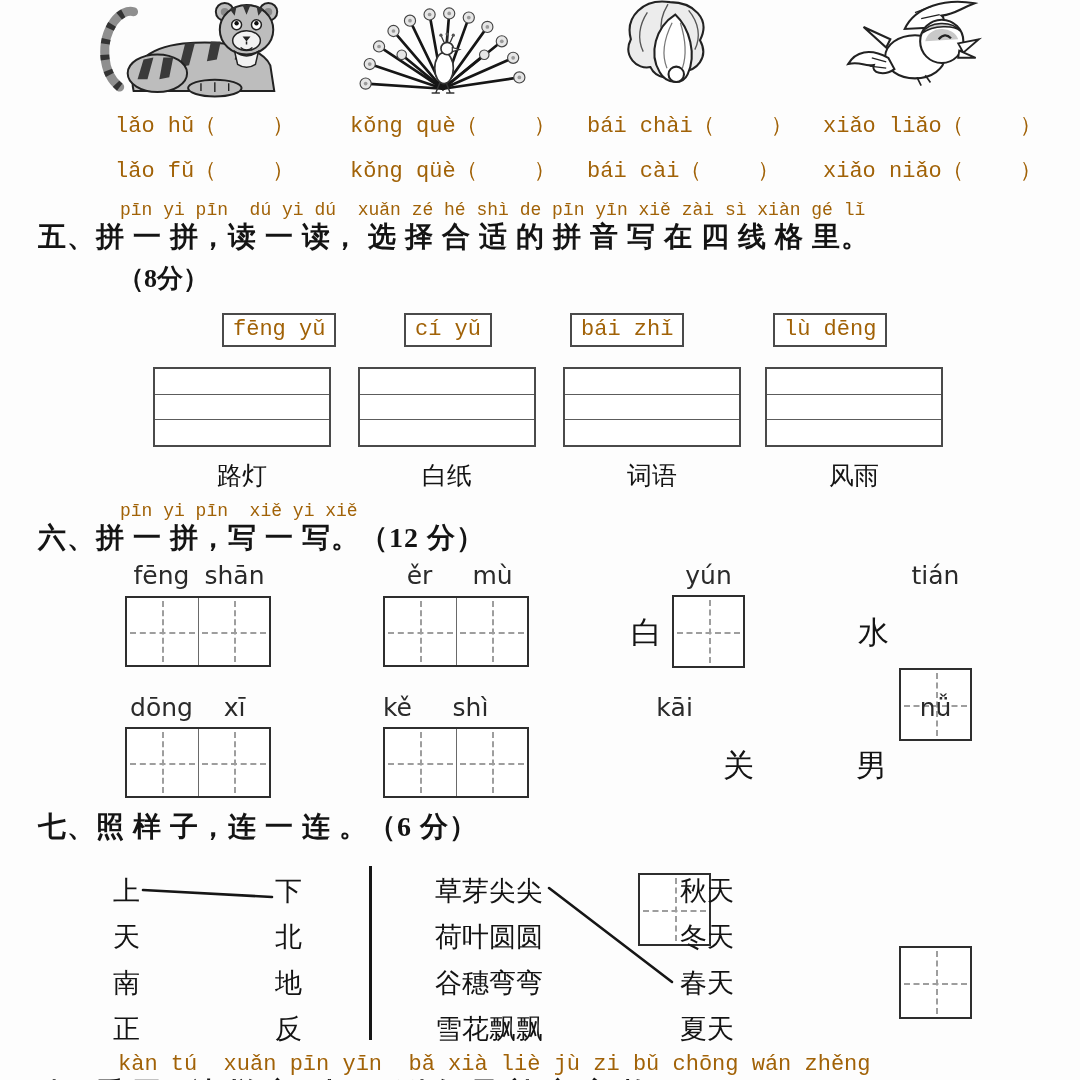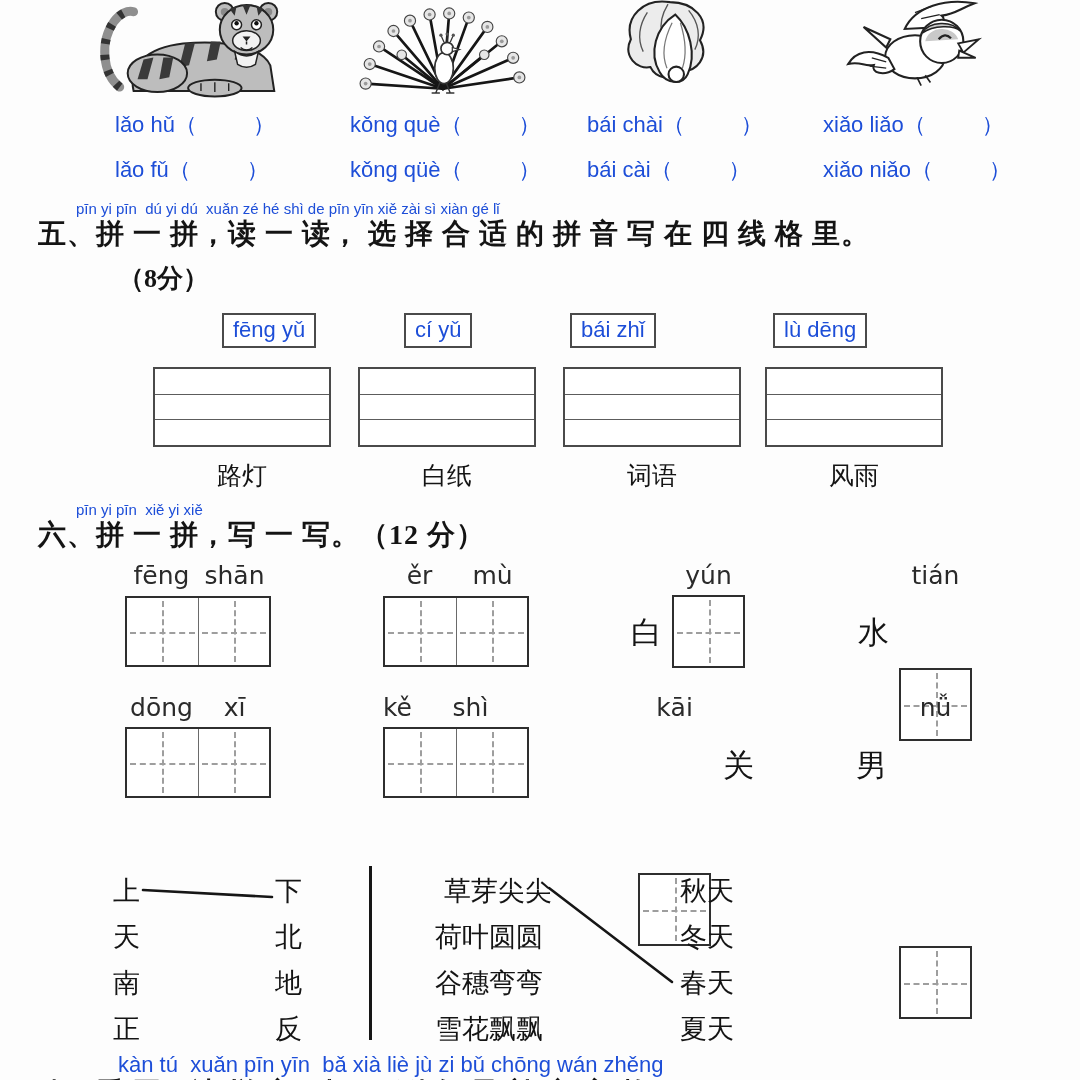--- a/index.html
+++ b/index.html
@@ -1,27 +1,27 @@
 <!DOCTYPE html>
 <html lang="zh"><head>
 <meta charset="utf-8">
 <style>
   html,body{margin:0;padding:0;}
   body{width:1080px;height:1080px;position:relative;background:#fdfdfd;overflow:hidden;
        font-family:"Liberation Sans",sans-serif;color:#1c1c1c;}
   .abs{position:absolute;}
   
-  .pm{font-family:Liberation Sans, sans-serif;font-size:22px;color:#1d4ed8;white-space:pre;}
+  .pm{font-family:Liberation Mono, monospace;font-size:22px;color:#a16207;white-space:pre;}
   
   .pr{font-family:"DejaVu Sans",sans-serif;font-size:25px;color:#2a2a2a;}
   
   .cjk{font-family:"Liberation Serif",serif;color:#141414;}
   .opt{display:flex;align-items:baseline;}
   .opt .gap{display:inline-block;width:56px;}
-  .hdr-pin{font-size:15px;margin-left:38px;white-space:pre;}
+  .hdr-pin{font-size:18px;margin-left:82px;white-space:pre;}
   .hdr-cn{font-size:28px;font-weight:bold;letter-spacing:1px;white-space:pre;margin-top:-2px;}
   .score{font-size:26px;font-weight:bold;}
   .pbox{border:2px solid #4a4a4a;padding:2px 9px 3px 9px;background:#fff;}
   .fourline{width:178px;height:80px;border:2px solid #4a4a4a;box-sizing:border-box;
             display:flex;flex-direction:column;background:#fff;}
   .fourline .fl-row{flex:1;border-bottom:1.6px solid #5c5c5c;}
   .fourline .fl-row:last-child{border-bottom:none;}
   .wlabel{width:178px;text-align:center;font-size:25px;}
   .dgrid{display:flex;width:146px;height:71px;border:2.5px solid #2e2e2e;box-sizing:border-box;background:#fff;}
   .dgrid .cell{flex:1;position:relative;}
@@ -297,35 +297,36 @@
 
 <div class="abs pr spin" style="left:638px;top:693px">kāi</div>
 <div class="abs tian cross" style="left:638px;top:727px"></div>
 <div class="abs cjk hintc" style="left:723px;top:745px">关</div>
 
 <div class="abs cjk hintc" style="left:856px;top:745px">男</div>
 <div class="abs pr spin" style="left:899px;top:693px">nǚ</div>
 <div class="abs tian cross" style="left:899px;top:727px"></div>
 
 <div class="abs" style="left:38px;top:810px;width:1010px">
+  <div class="cjk hdr-cn"><span>七、</span><span>照 样 子，连 一 连 。</span><span>（6 分）</span></div>
 </div>
 
 <div class="abs cjk mcn" style="left:113px;top:873px">上</div>
 <div class="abs cjk mcn" style="left:113px;top:919px">天</div>
 <div class="abs cjk mcn" style="left:113px;top:965px">南</div>
 <div class="abs cjk mcn" style="left:113px;top:1011px">正</div>
 
 <div class="abs cjk mcn" style="left:275px;top:873px">下</div>
 <div class="abs cjk mcn" style="left:275px;top:919px">北</div>
 <div class="abs cjk mcn" style="left:275px;top:965px">地</div>
 <div class="abs cjk mcn" style="left:275px;top:1011px">反</div>
 
 <div class="abs vdiv" style="left:369px;top:866px;height:174px"></div>
 
-<div class="abs cjk mcn" style="left:444px;top:873px">草芽尖尖</div>
+<div class="abs cjk mcn" style="left:435px;top:873px">草芽尖尖</div>
 <div class="abs cjk mcn" style="left:435px;top:919px">荷叶圆圆</div>
 <div class="abs cjk mcn" style="left:435px;top:965px">谷穗弯弯</div>
 <div class="abs cjk mcn" style="left:435px;top:1011px">雪花飘飘</div>
 
 <div class="abs cjk mcn" style="left:680px;top:873px">秋天</div>
 <div class="abs cjk mcn" style="left:680px;top:919px">冬天</div>
 <div class="abs cjk mcn" style="left:680px;top:965px">春天</div>
 <div class="abs cjk mcn" style="left:680px;top:1011px">夏天</div>
 
 <svg class="abs" style="left:0;top:860px" width="1080" height="200">

